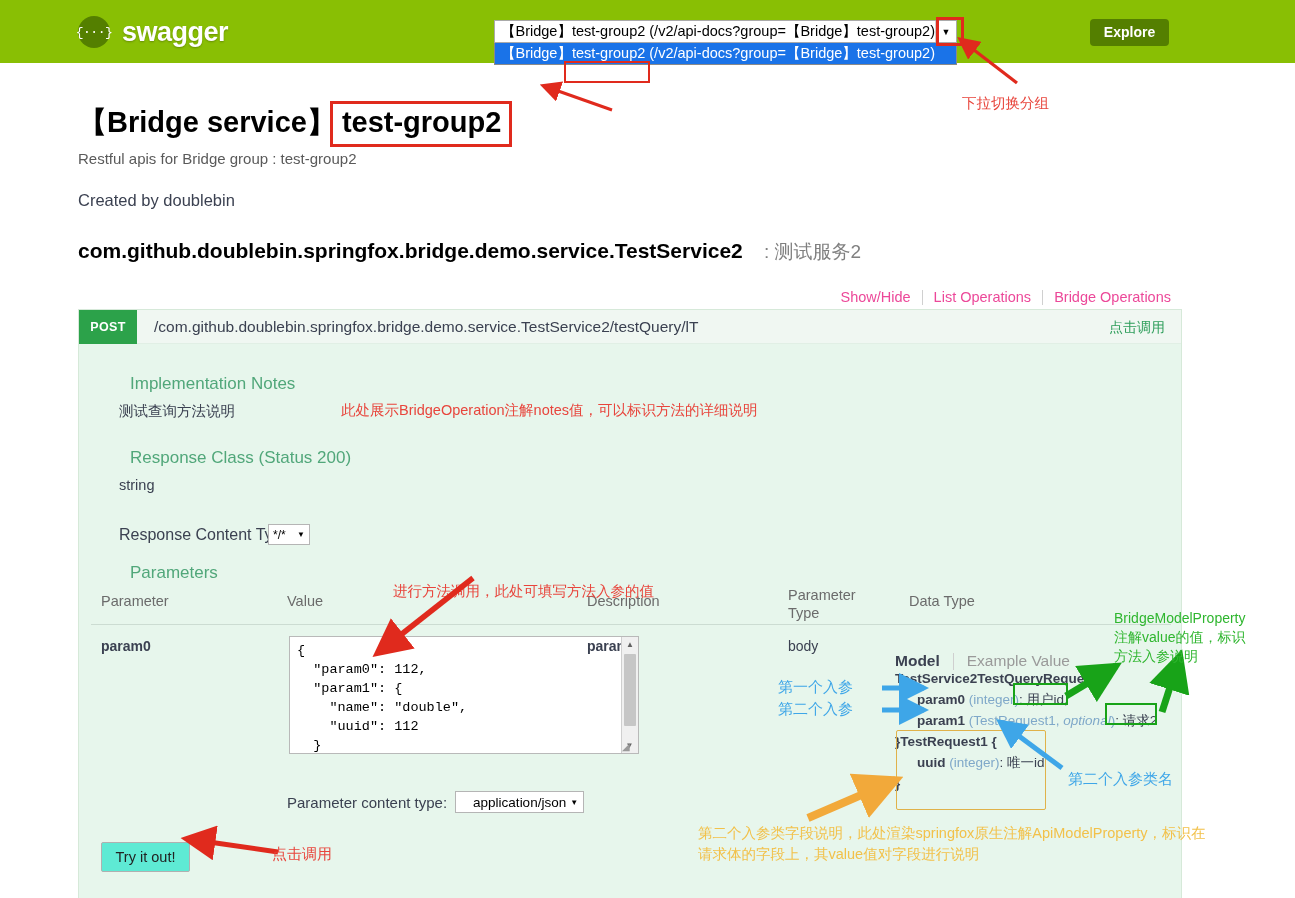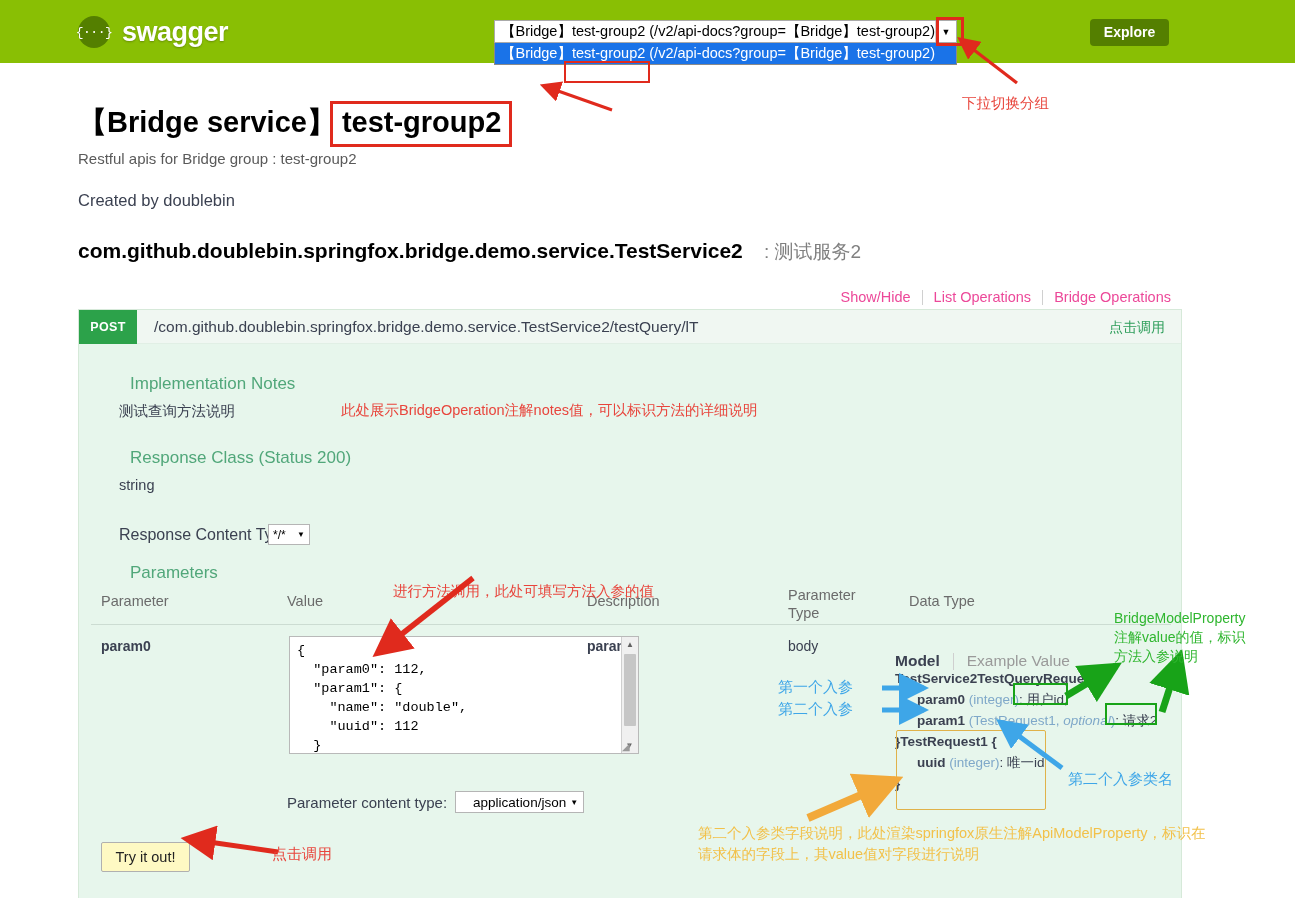--- a/index.html
+++ b/index.html
@@ -159,21 +159,21 @@
   #pct-row{position:absolute;left:196px;top:205px;display:flex;align-items:center;gap:8px;font-size:15px;color:#3b4151;}
   #pct-select{
     min-width:126px;height:22px;background:#ffffff;border:1px solid #b5b5b5;box-sizing:border-box;
     display:flex;align-items:center;font-size:13.5px;color:#000;
   }
   #pct-select .v{padding:0 4px 0 5px;flex:1;margin-left:12px;}
   #pct-select .a{font-size:8px;padding-right:5px;}
 
   #try-btn{
     position:absolute;left:10px;top:256px;width:89px;height:30px;
-    background:#fef9c3;border:1px solid #b0b0b0;box-sizing:border-box;
+    background:#5eead4;border:1px solid #b0b0b0;box-sizing:border-box;
     font-family:"Liberation Sans",sans-serif;font-size:14.5px;color:#222;
     cursor:pointer;border-radius:2px;
   }
 
   
   #model-tabs{position:absolute;left:816px;top:342px;display:flex;align-items:center;gap:1px;}
   #model-tabs .tab{font-size:15.5px;padding-right:12px;color:#3b4151;font-weight:600;cursor:pointer;}
   #model-tabs .tsep{width:1px;height:17px;background:#cfcfcf;}
   #model-tabs .tab2{font-size:15.5px;padding-left:12px;color:#9a9a9a;cursor:pointer;}
 

